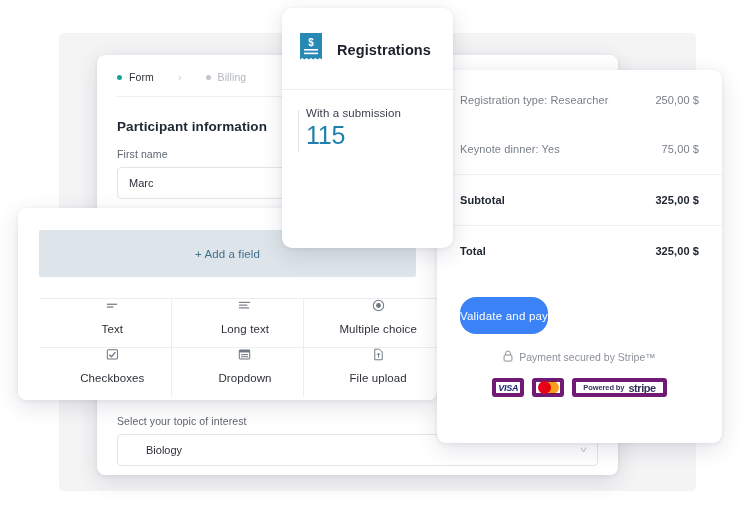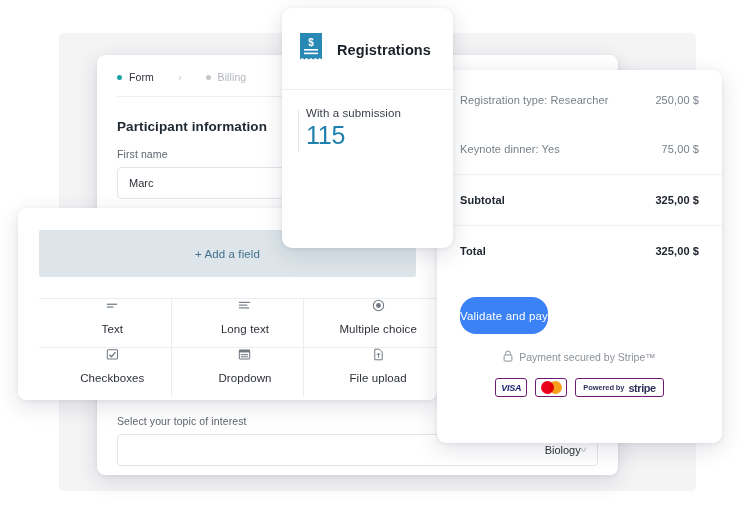--- a/index.html
+++ b/index.html
@@ -104,21 +104,21 @@
     border: 1px solid #e2e5e8;
     border-radius: 4px;
     display: flex;
     align-items: center;
     padding: 0 11px;
     font-size: 11px;
     color: #2c3038;
     background: #fff;
   }
   .field-input.select {
-    justify-content: flex-end;
+    justify-content: space-between;
     padding-left: 28px;
   }
   .chev {
     color: #b9bec4;
     font-size: 9px;
     line-height: 1;
     transform: scaleX(1.35);
   }
 
   .topic-block {
@@ -178,21 +178,21 @@
   .lock-ico { display: block; }
 
   .badges {
     display: flex;
     justify-content: center;
     align-items: center;
     gap: 8px;
     margin-top: 14px;
   }
   .badge {
-    border: 1px solid #701a75;
+    border: 4px solid #701a75;
     border-radius: 3px;
     height: 19px;
     display: flex;
     align-items: center;
     justify-content: center;
     background: #fff;
   }
   .badge-visa { width: 32px; }
   .visa-txt {
     font-size: 9px;

